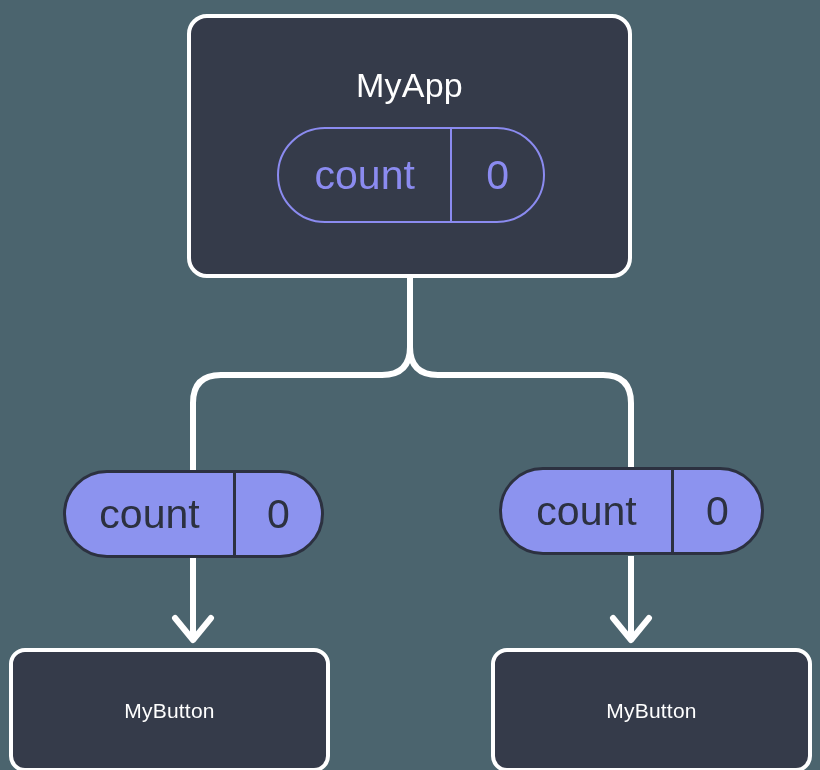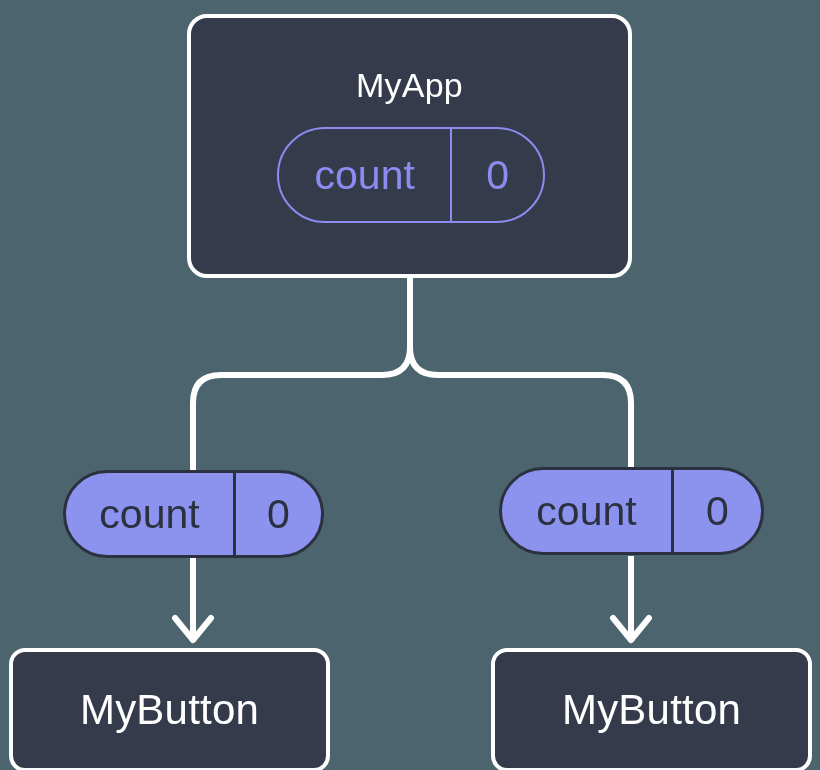--- a/index.html
+++ b/index.html
@@ -69,21 +69,21 @@
     left: 9px;
     top: 648px;
     width: 321px;
   }
   #leaf-box-right {
     left: 491px;
     top: 648px;
     width: 321px;
   }
   .leaf-box .component-title {
-    font-size: 42px;
+    font-size: 21px;
     text-align: right;
   }
   
   .state-pill {
     position: absolute;
     box-sizing: border-box;
     display: flex;
     align-items: stretch;
     border-radius: 999px;
     overflow: hidden;

